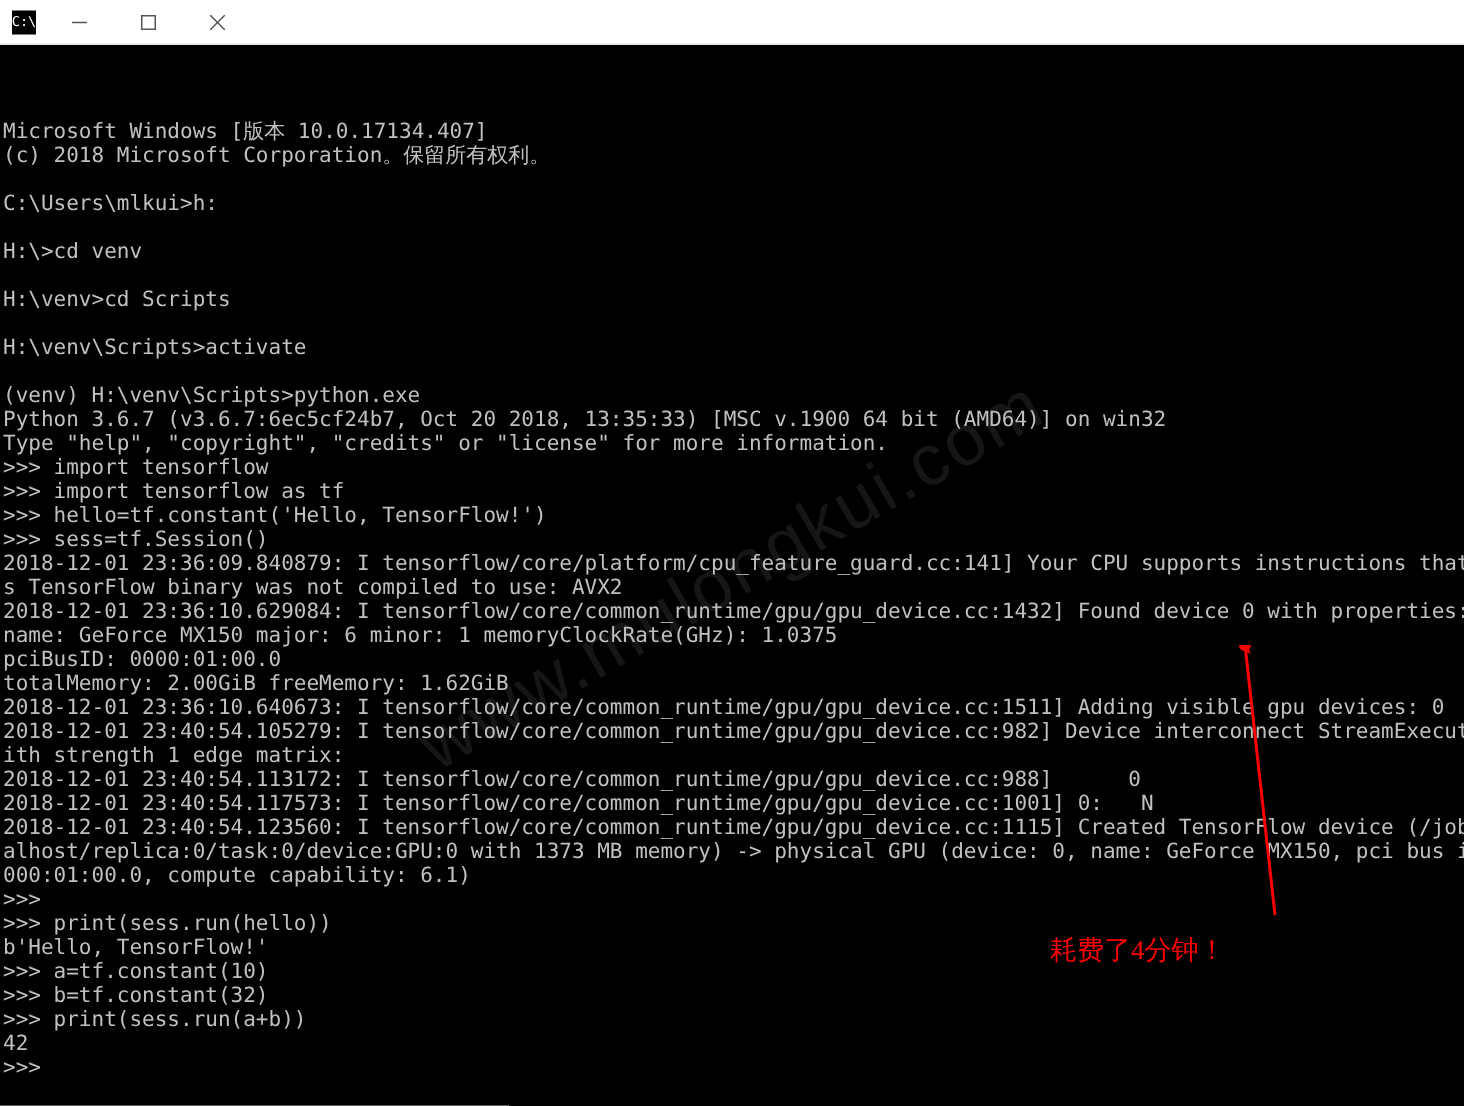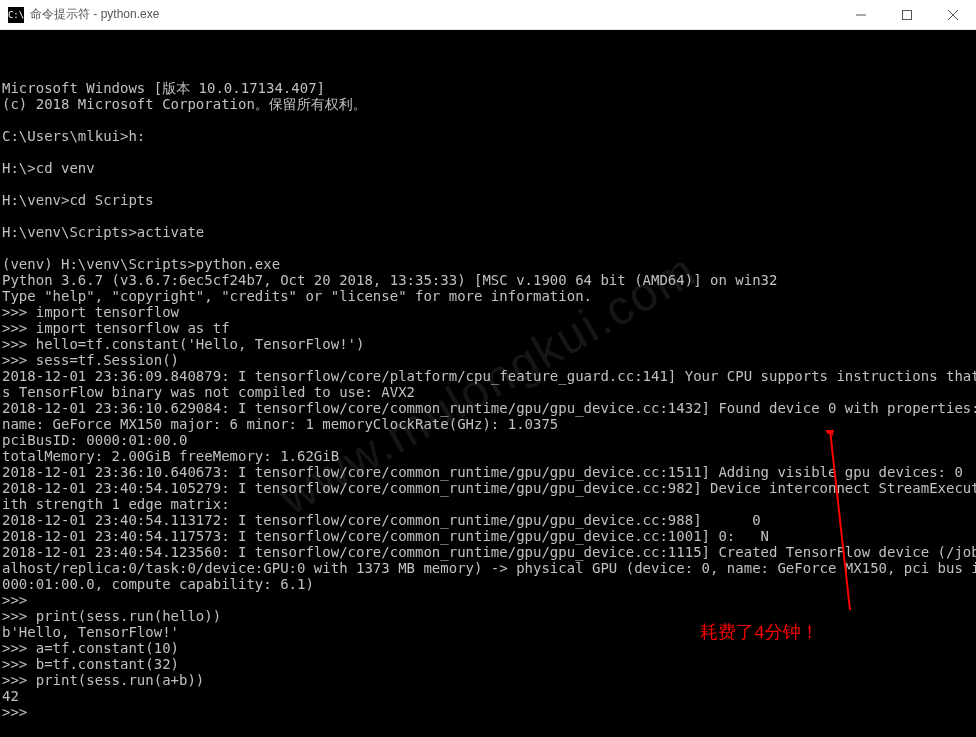--- a/index.html
+++ b/index.html
@@ -70,34 +70,33 @@
       transform: translate(-50%, -50%) rotate(-30deg);
       font-size: 48px;
       color: rgba(180,180,180,0.12);
       pointer-events: none;
       font-family: Arial, sans-serif;
       letter-spacing: 2px;
     }
     .annotation-text {
       position: absolute;
       color: #ff0000;
-      font-family: Liberation Mono, monospace;
+      font-family: Liberation Serif, serif;
       font-size: 18px;
     }
     .annotation-arrow {
       position: absolute;
       pointer-events: none;
     }
   </style>
 </head>
 <body>
 
 <div class="title-bar">
   <div class="title-bar-icon">C:\</div>
-  <div class="title-bar-text">命令提示符 - python.exe</div>
   <div class="window-controls">
     <div class="window-btn">
       <svg viewBox="0 0 10 10">
           <line x1="0" y1="5" x2="10" y2="5" stroke="#555" stroke-width="1"></line>
         </svg>
     </div>
     <div class="window-btn">
       <svg viewBox="0 0 10 10">
           <rect x="0.5" y="0.5" width="9" height="9" fill="none" stroke="#555" stroke-width="1"></rect>
         </svg>

